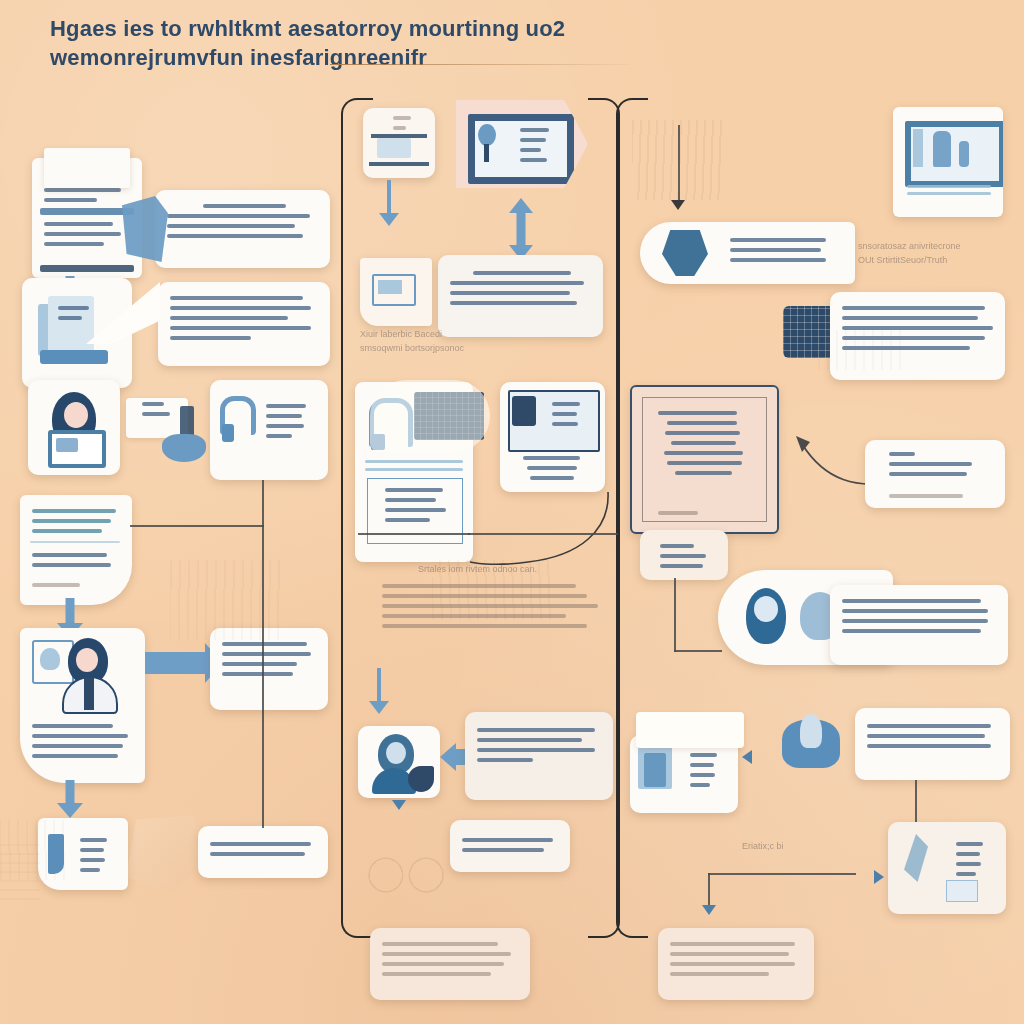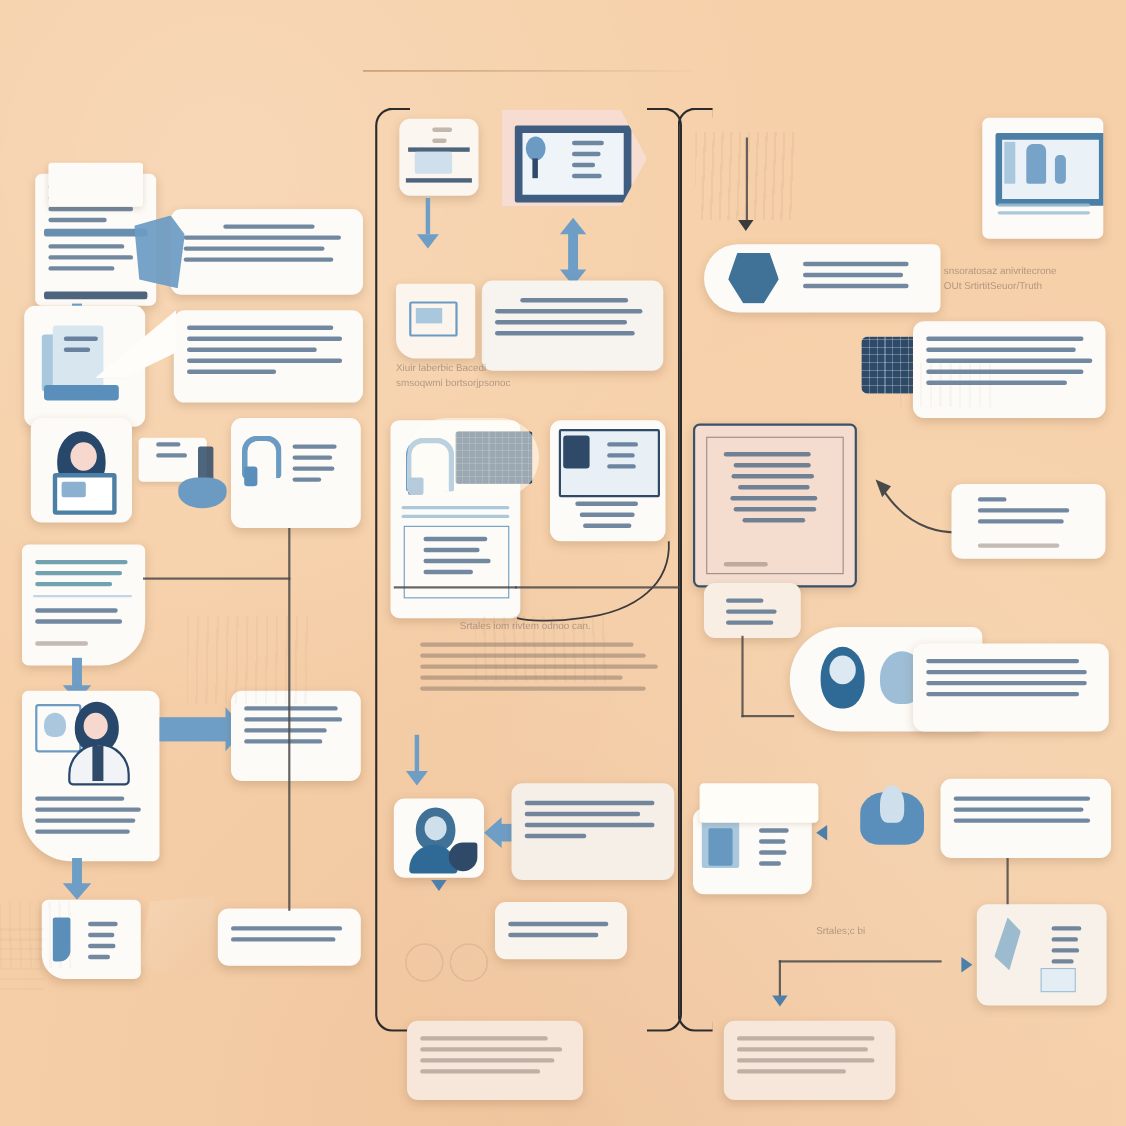--- a/index.html
+++ b/index.html
@@ -122,20 +122,24 @@
 
   .label-faint{position:absolute;color:#7a6a60;opacity:.55;font-size:9px;line-height:1.5;}
 </style>
 </head>
 <body>
 
 <div id="stage">
 
   <div class="grain"></div>
 
+  <div class="title">
+    <span class="ln">Hgaes ies to rwhltkmt aesatorroy mourtinng uo2</span>
+    <span class="ln blur">wemonrejrumvfun inesfarignreenifr</span>
+  </div>
   <div class="title-rule"></div>
 
   <div class="bracket left"></div>
   <div class="bracket right"></div>
   <div class="bracket2 left"></div>
 
   <div class="card" style="left:32px;top:158px;width:110px;height:120px;">
     <div class="bar" style="left:8px;top:50px;width:94px;height:7px;"></div>
     <div class="bar dk" style="left:8px;top:107px;width:94px;height:7px;"></div>
     <div class="tx thin" style="top:4px;">
@@ -590,21 +594,21 @@
     <div class="tx thin" style="top:14px;left:56px;right:10px;">
         <div class="l w95"></div>
         <div class="l w85"></div>
         <div class="l w90"></div>
         <div class="l w70"></div>
       </div>
     <div class="rect" style="left:58px;top:58px;width:30px;height:20px;background:#e5edf4;border:1px solid #9dbed6;"></div>
   </div>
   <div class="tinyarrow" style="left:872px;top:872px;transform:rotate(-90deg);border-top-color:#4d7fab;"></div>
 
-  <div class="label-faint" style="left:742px;top:840px;width:80px;">Srtales;c bi</div>
+  <div class="label-faint" style="left:742px;top:840px;width:80px;">Eriatix;c bi</div>
 
   <div class="line h thin" style="left:708px;top:873px;width:148px;"></div>
   <div class="line v thin" style="left:708px;top:873px;height:38px;"></div>
   <div class="tinyarrow" style="left:702px;top:905px;border-top-color:#4d7fab;"></div>
 
   <div class="card rr" style="left:658px;top:928px;width:156px;height:72px;background:#f7e6da;">
     <div class="tx thin faint" style="top:8px;">
         <div class="l w95"></div>
         <div class="l w90"></div>
         <div class="l w95"></div>

